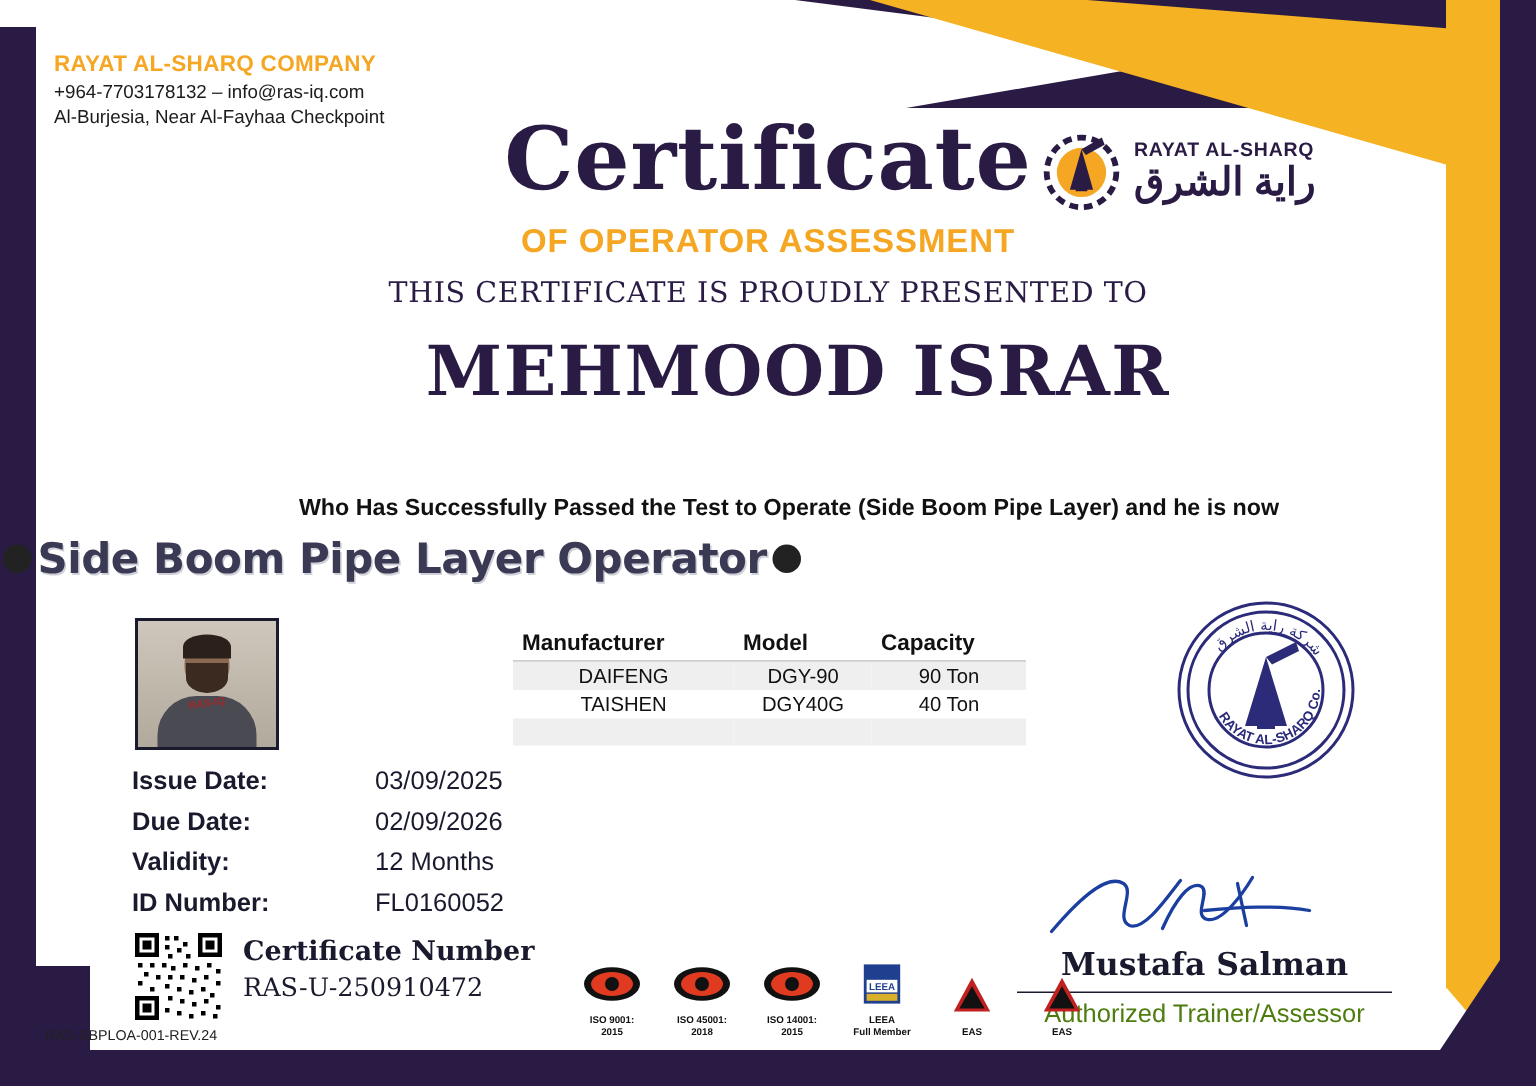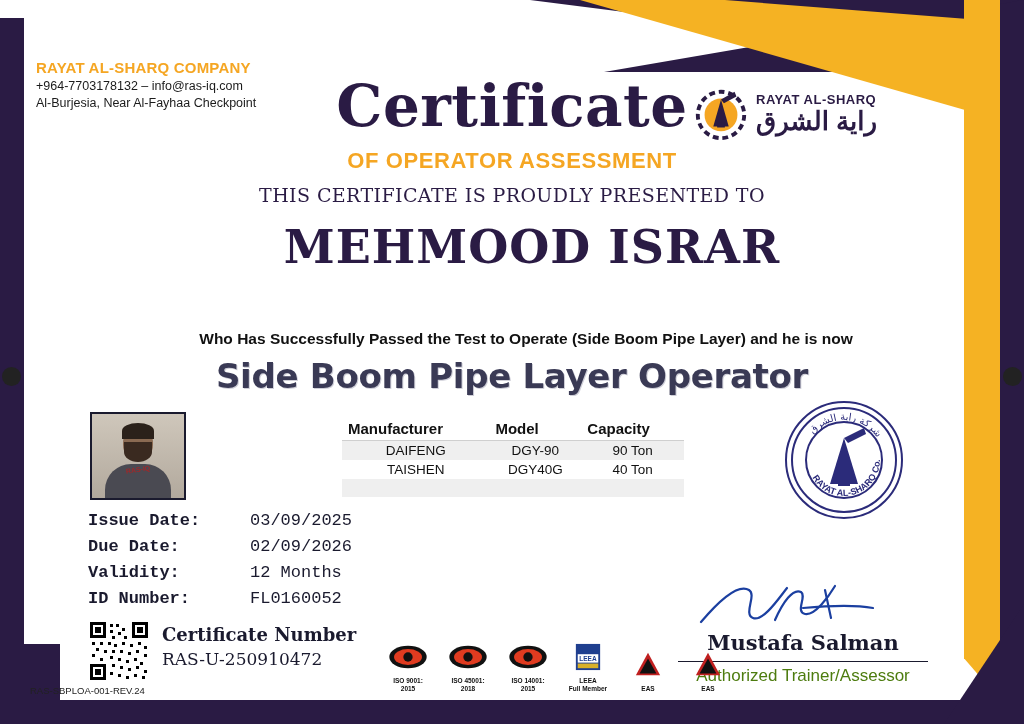--- a/index.html
+++ b/index.html
@@ -100,21 +100,20 @@
   .company {
     position: absolute;
     left: 36px; top: 33px;
     line-height: 1.35;
   }
   .company-name {
     color: #f5a623;
     font-weight: bold;
     font-size: 15px;
     letter-spacing: .2px;
-    margin-top: 25px;
   }
   .company-line {
     color: #1b1b1b;
     font-size: 12.5px;
   }
 
   
   .logo {
     position: absolute;
     right: 92px; top: 82px;
@@ -200,27 +199,27 @@
     color: #111;
     padding-left: 28px;
   }
   .role-line {
     position: absolute;
     left: 0; right: 0;
     top: 356px;
     text-align: center;
     font-family: "DejaVu Sans", sans-serif;
     font-weight: bold;
-    font-size: 34px;
+    font-size: 28px;
     color: #3a3a55;
     letter-spacing: -0.3px;
     text-shadow: 1px 1px 0 #cfcfd8;
     display: flex;
     align-items: center;
-    justify-content: space-between;
+    justify-content: flex-start;
     gap: 2px;
   }
   .role-dot {
     display: inline-block;
     width: 19px; height: 19px;
     border-radius: 50%;
     background: #222;
     margin: 0 2px;
   }
 
@@ -302,21 +301,21 @@
     font-size: 13.5px;
   }
   .equip tr.shade td { background: #efefef; }
   .equip tr.rule th { border-bottom: 1px solid #cfcfcf; }
   .equip tr.empty td { height: 14px; background: #efefef; }
 
   
   .details {
     position: absolute;
     left: 88px; top: 511px;
-    font-family: Liberation Mono, monospace;
+    font-family: Liberation Sans, sans-serif;
     font-size: 17px;
     color: #1a1a2e;
   }
   .details .row {
     display: flex;
     margin-bottom: 7px;
   }
   .details .lbl {
     font-weight: bold;
     width: 118px;

